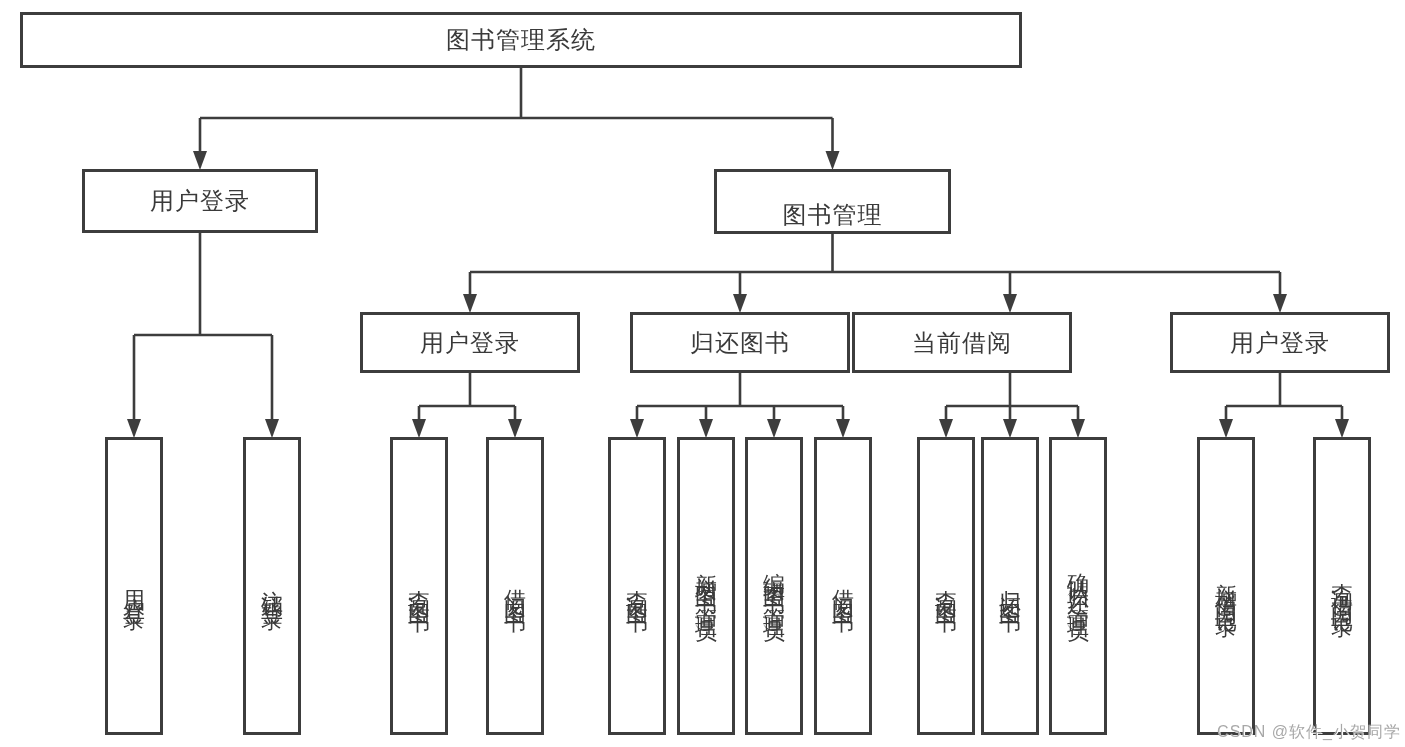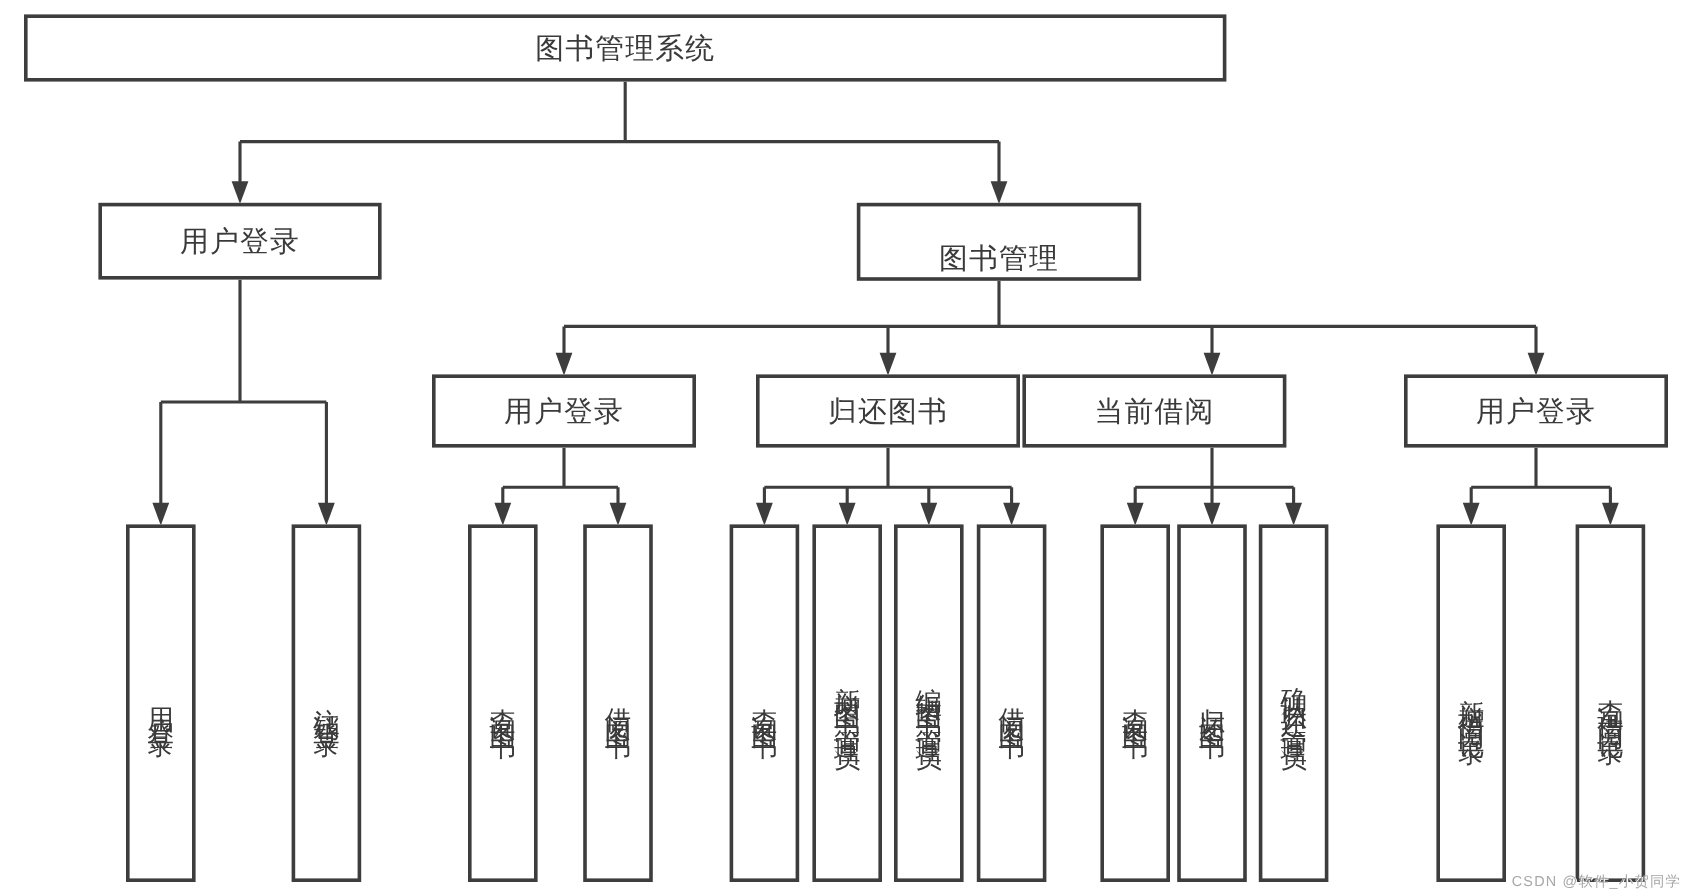--- a/index.html
+++ b/index.html
@@ -37,21 +37,21 @@
     writing-mode: vertical-rl;
     text-orientation: mixed;
     letter-spacing: 7px;
     line-height: 1;
     white-space: nowrap;
   }
   .watermark {
     position: absolute;
     right: 4px;
     bottom: 4px;
-    font-size: 12px;
+    font-size: 16px;
     color: var(--wm, #a8a8a8);
     text-shadow: 1px 1px 0 #ffffff;
     white-space: nowrap;
     letter-spacing: 1px;
   }
 </style>
 </head>
 <body>
 
 <div class="canvas">

